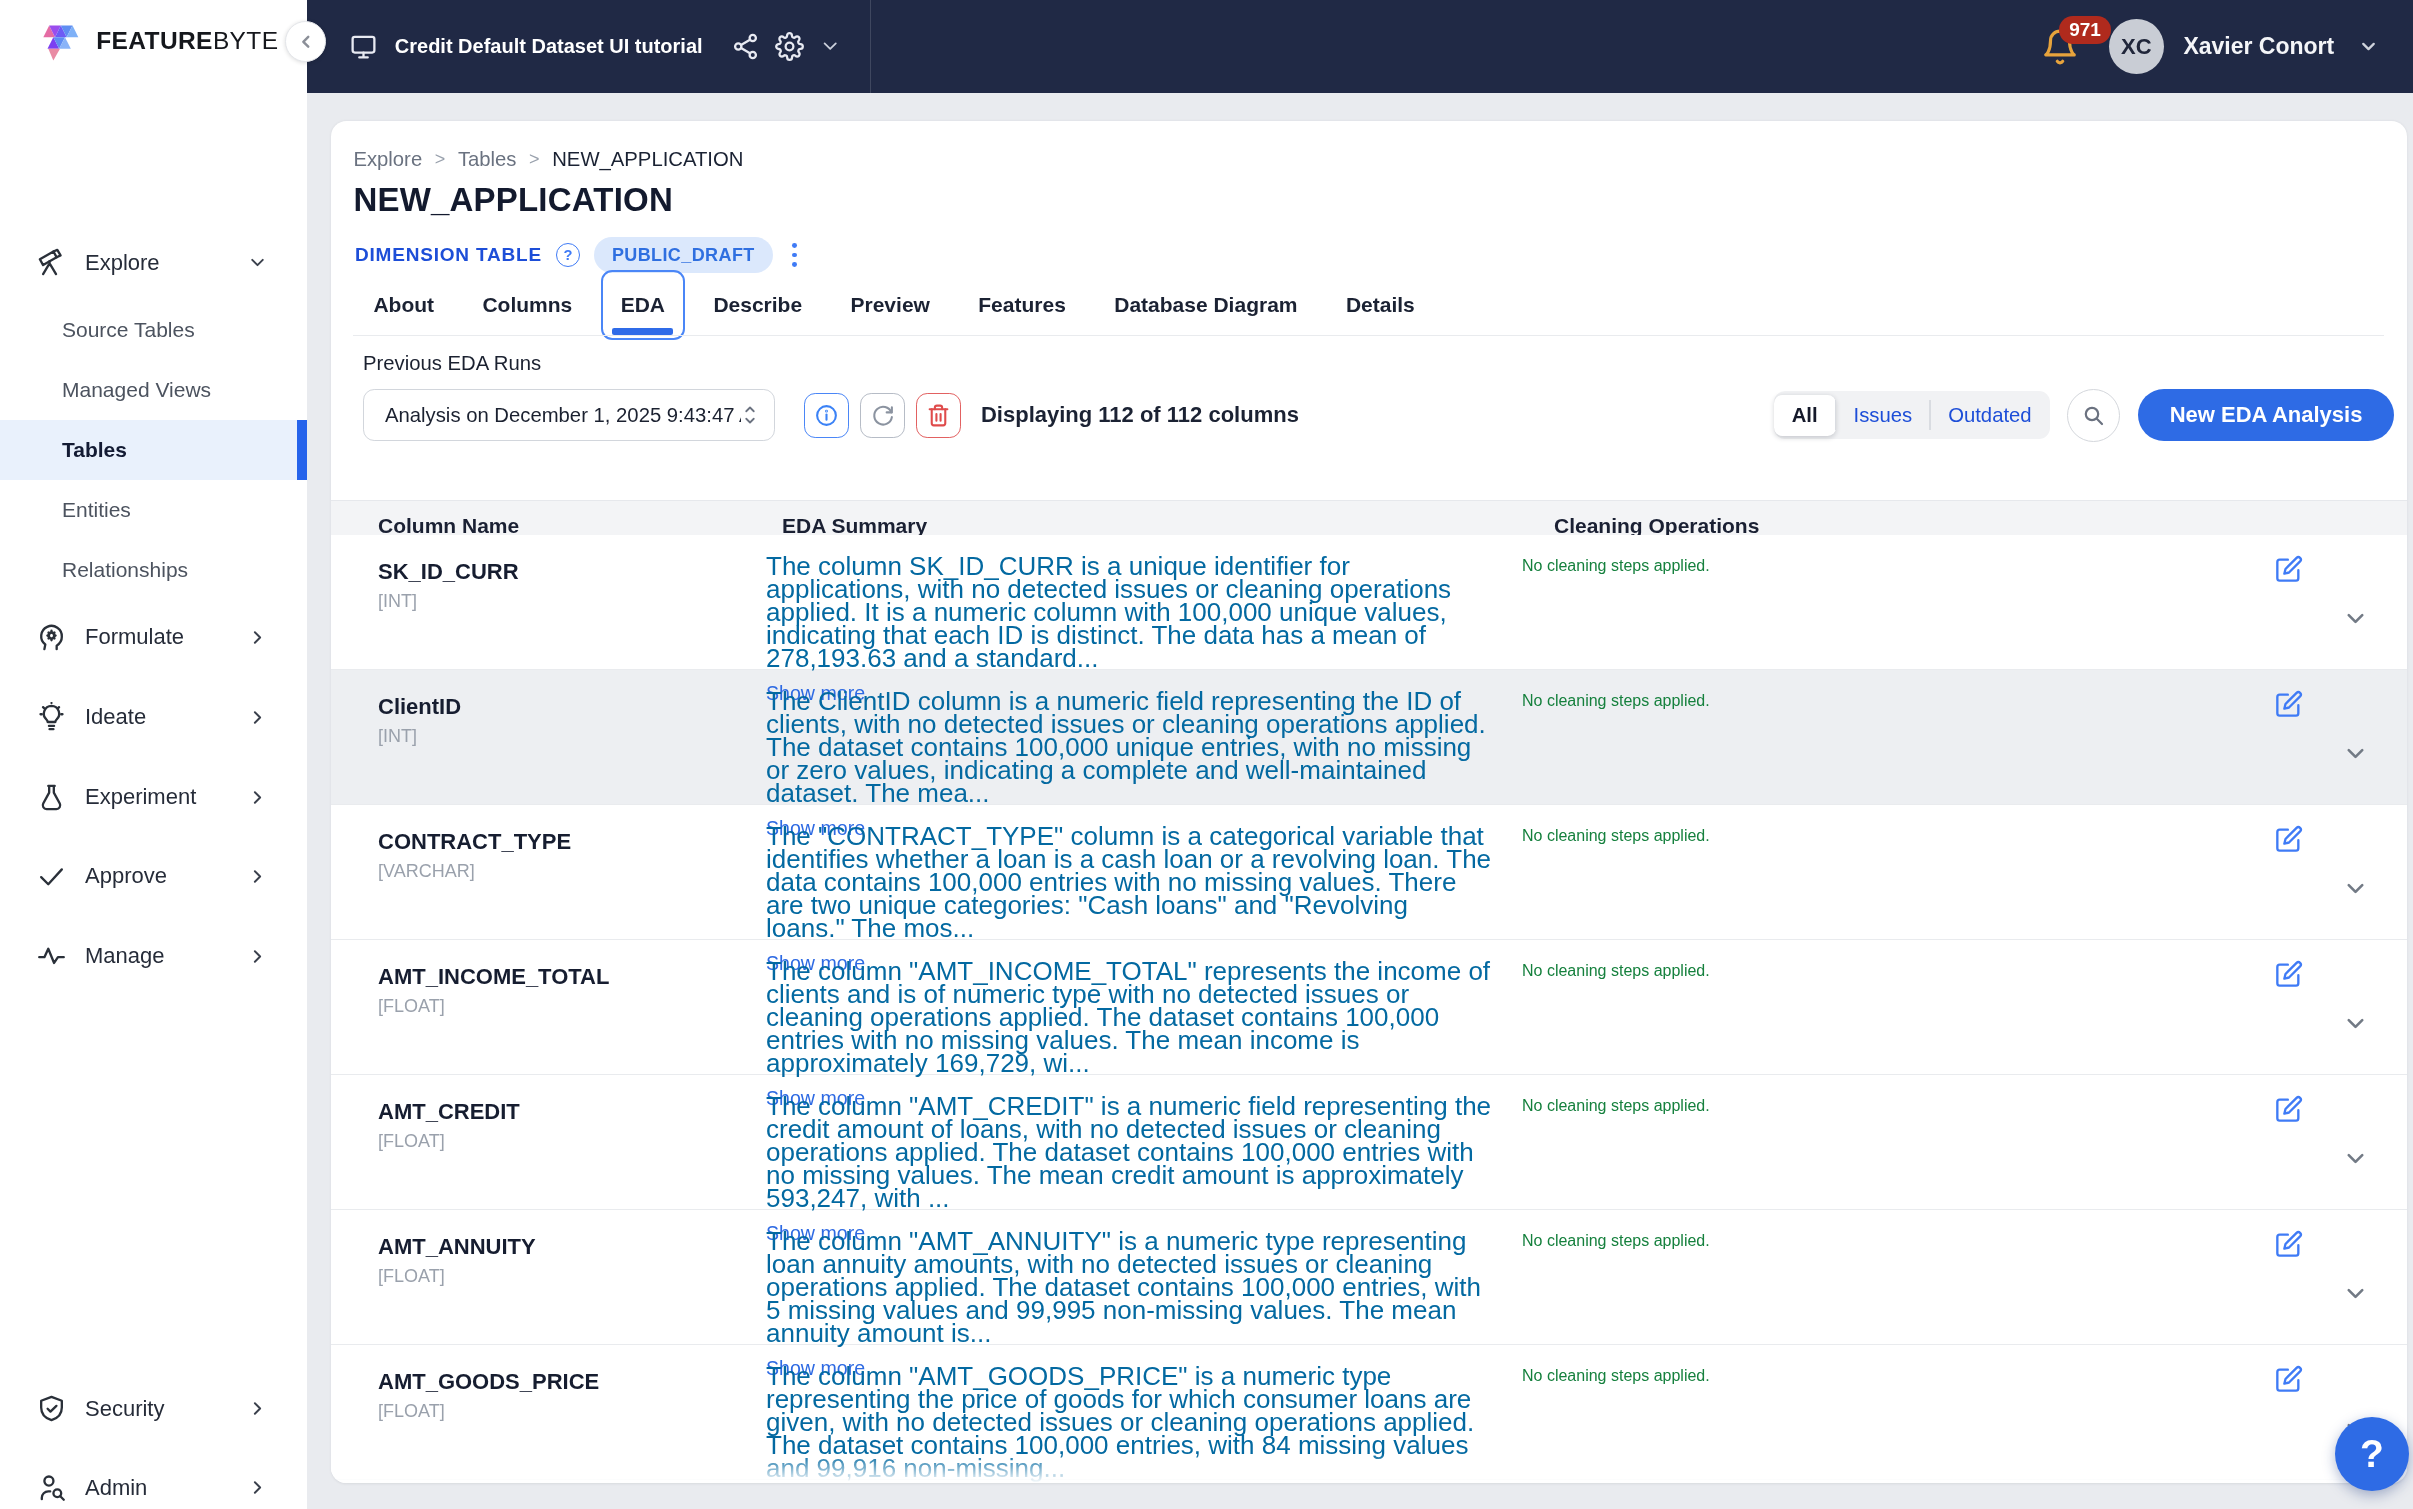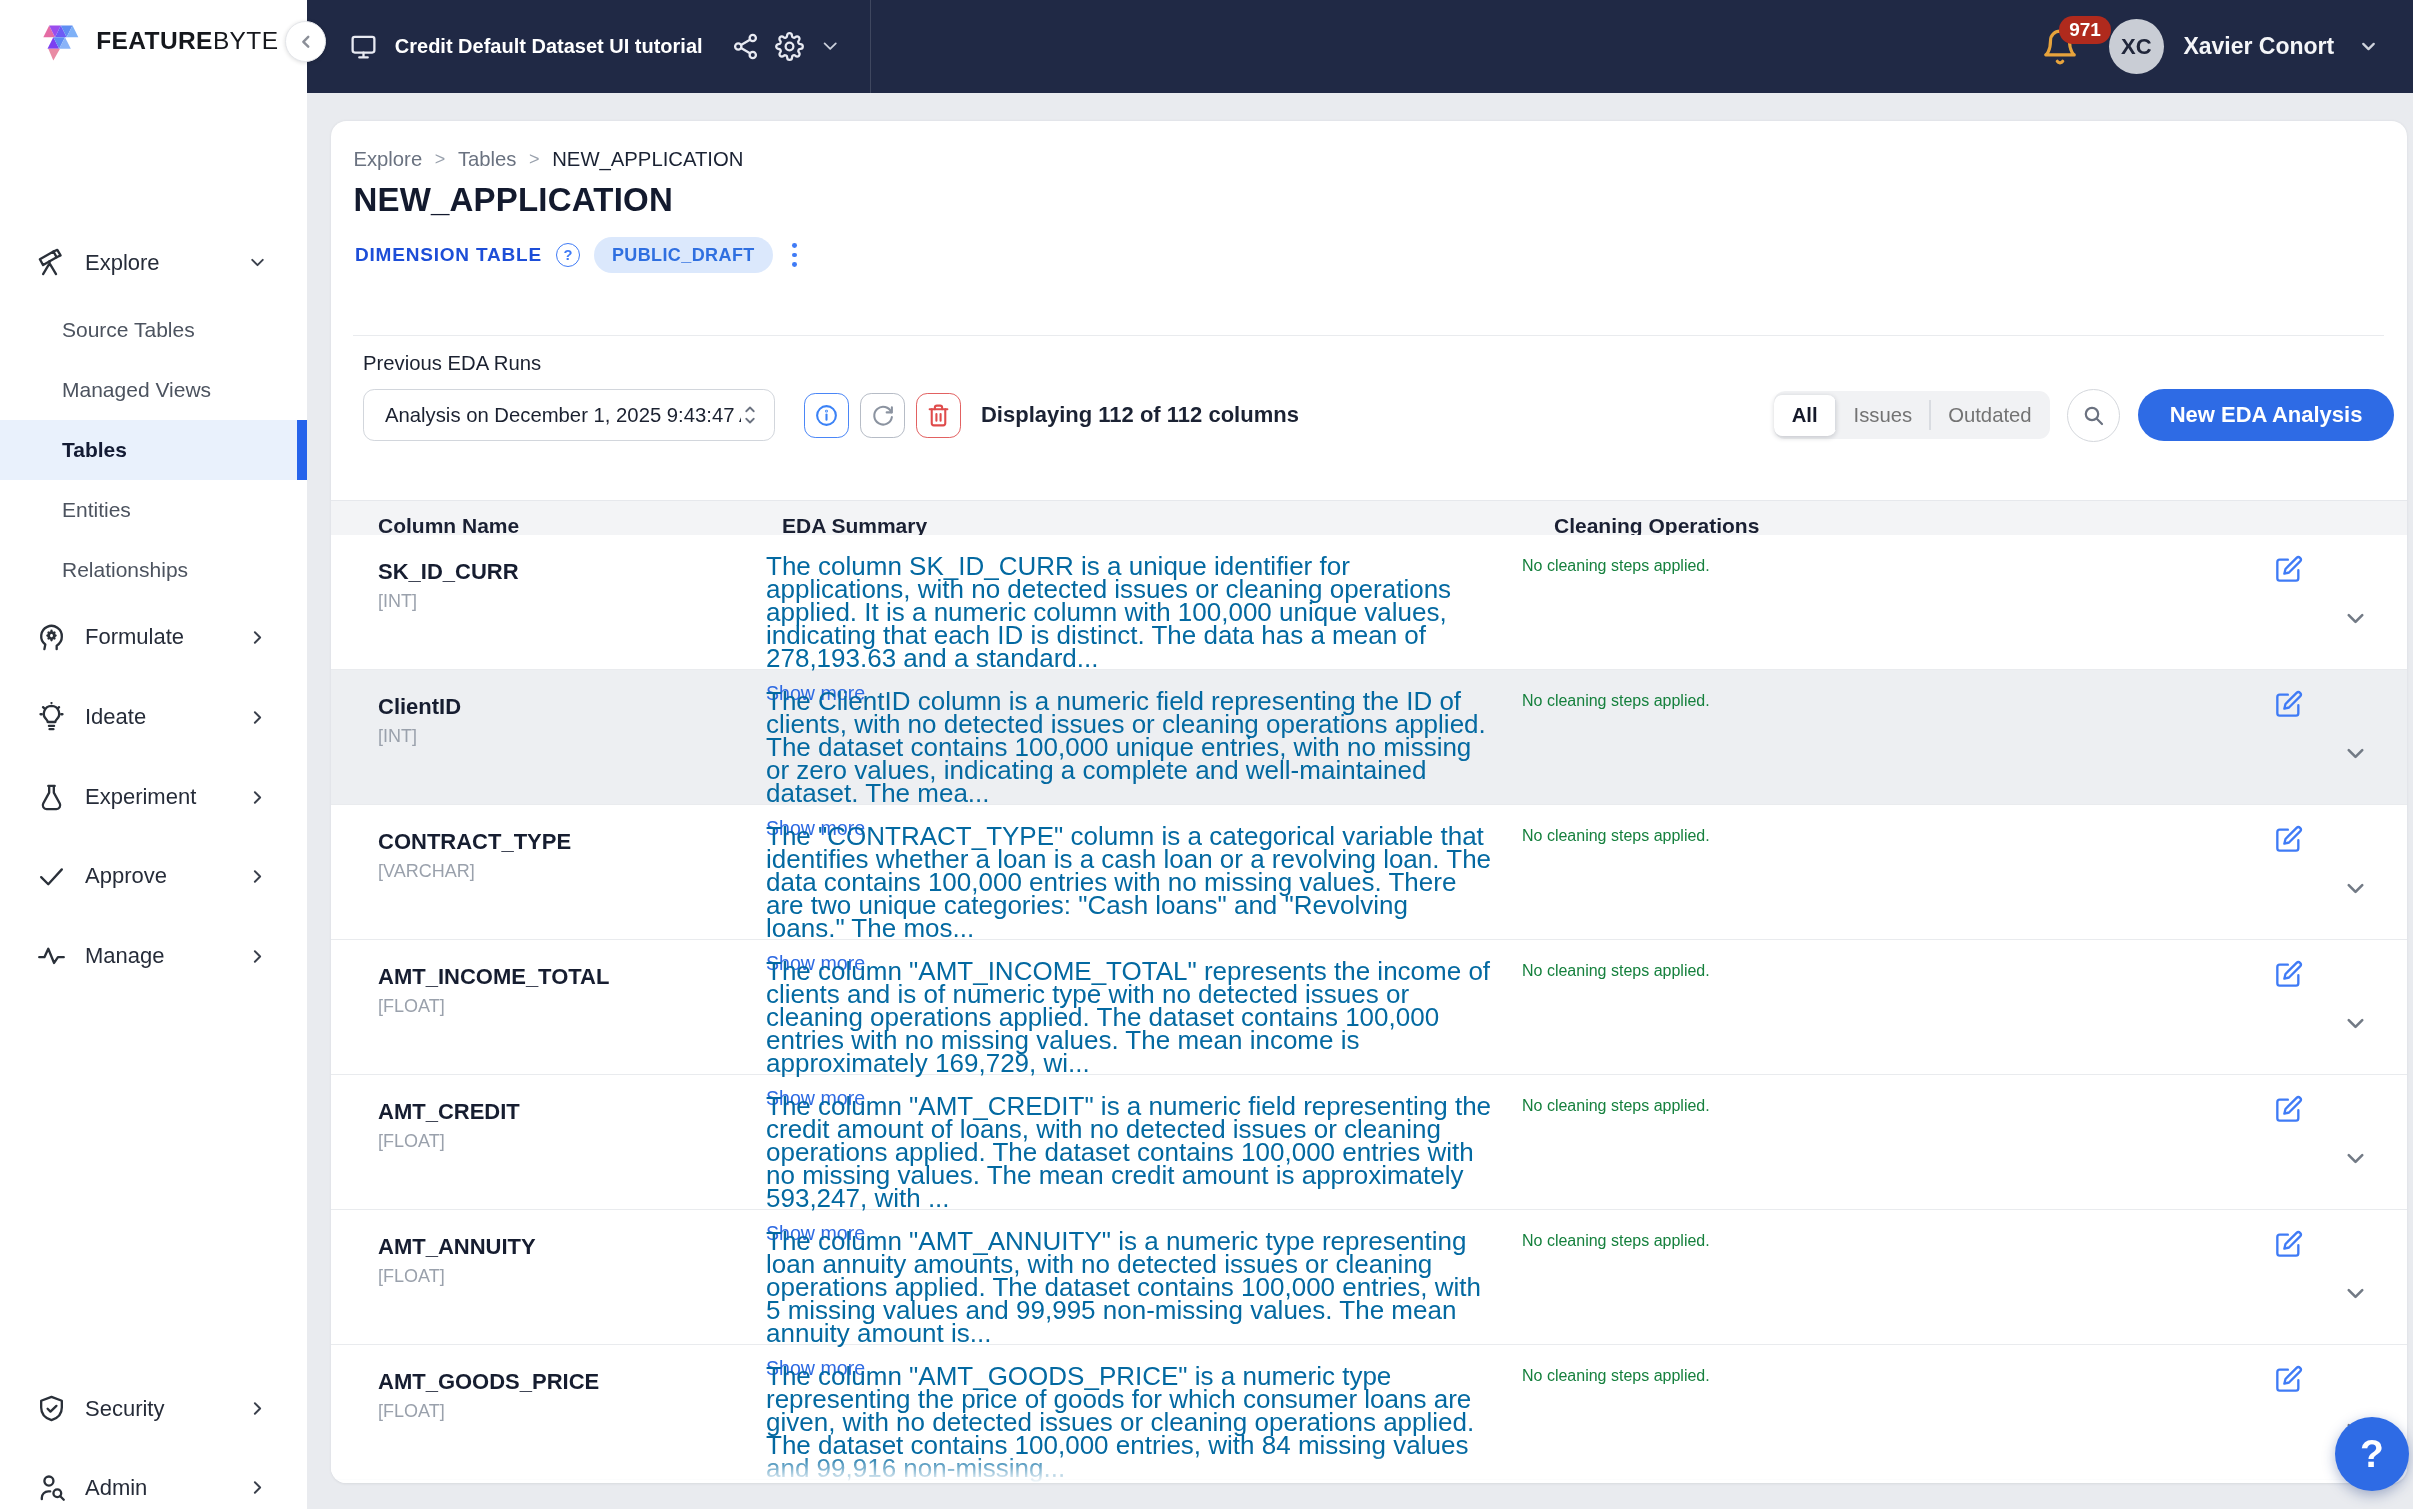--- a/index.html
+++ b/index.html
@@ -90,21 +90,21 @@
   .run-select .val{font-size:20.3px;color:#1b2130;white-space:nowrap;overflow:hidden;flex:1;}
   .run-select svg{width:18px;height:28px;stroke:#6b7280;stroke-width:2.4;fill:none;stroke-linecap:round;stroke-linejoin:round;flex:0 0 18px;}
   .sq-btn{width:45px;height:45px;border-radius:11.2px;border:1.4px solid;display:flex;align-items:center;justify-content:center;cursor:pointer;background:#fff;}
   .sq-btn svg{width:25px;height:25px;fill:none;stroke-width:2;stroke-linecap:round;stroke-linejoin:round;}
   .btn-info{border-color:#4a86f7;margin-left:29px;}  .btn-info svg{stroke:#3b82f6;}
   .btn-refresh{border-color:#b6bcc6;margin-left:11.2px;} .btn-refresh svg{stroke:#8b93a0;}
   .btn-delete{border-color:#e26161;margin-left:11.2px;} .btn-delete svg{stroke:var(--danger);}
   .displaying{margin-left:19.6px;font-size:22px;font-weight:600;color:#1b2233;white-space:nowrap;}
 
   .segmented{margin-left:auto;display:flex;align-items:center;background:#f1f2f4;border-radius:11.2px;padding:0;height:48px;}
-  .seg{display:flex;align-items:center;height:41px;padding:0 18px;font-size:20.3px;color:#737373;cursor:pointer;position:relative;}
+  .seg{display:flex;align-items:center;height:41px;padding:0 18px;font-size:20.3px;color:#1d4ed8;cursor:pointer;position:relative;}
   .seg.active{background:#fff;border-radius:8.4px;font-weight:600;color:#15192a;box-shadow:0 1.4px 5.6px rgba(16,24,40,.18);}
   .seg + .seg::before{content:"";position:absolute;left:-0.7px;top:5.6px;bottom:5.6px;width:1.4px;background:#d9dce1;}
   .seg.active::before{display:none;}
   .search-btn{width:53px;height:53px;border-radius:50%;border:1.4px solid #d4d7dc;background:#fff;margin-left:17px;
     display:flex;align-items:center;justify-content:center;cursor:pointer;}
   .search-btn svg{width:24px;height:24px;stroke:#6b7280;stroke-width:2.2;fill:none;stroke-linecap:round;}
   .primary-btn{margin-left:18px;height:52px;padding:0 32px;border:none;border-radius:700px;background:var(--accent);
     color:#fff;font-size:22px;font-weight:600;font-family:inherit;cursor:pointer;white-space:nowrap;}
 
   
@@ -369,20 +369,30 @@
       <span class="type-label">DIMENSION TABLE</span>
       <span class="q-circle">?</span>
       <span class="status-badge">PUBLIC_DRAFT</span>
       <span class="kebab">
           <i></i>
           <i></i>
           <i></i>
         </span>
     </div>
 
+    <div class="tabs">
+        <div class="tab">About</div>
+        <div class="tab">Columns</div>
+        <div class="tab active">EDA</div>
+        <div class="tab">Describe</div>
+        <div class="tab">Preview</div>
+        <div class="tab">Features</div>
+        <div class="tab">Database Diagram</div>
+        <div class="tab">Details</div>
+      </div>
     <div class="tabs-divider"></div>
 
     <div class="eda-runs-label">Previous EDA Runs</div>
 
     <div class="controls-row">
       <div class="run-select">
         <span class="val">Analysis on December 1, 2025 9:43:47 AM</span>
         <svg viewBox="0 0 24 36">
             <path d="M7 13l5-5 5 5 M7 23l5 5 5-5"></path>
           </svg>

